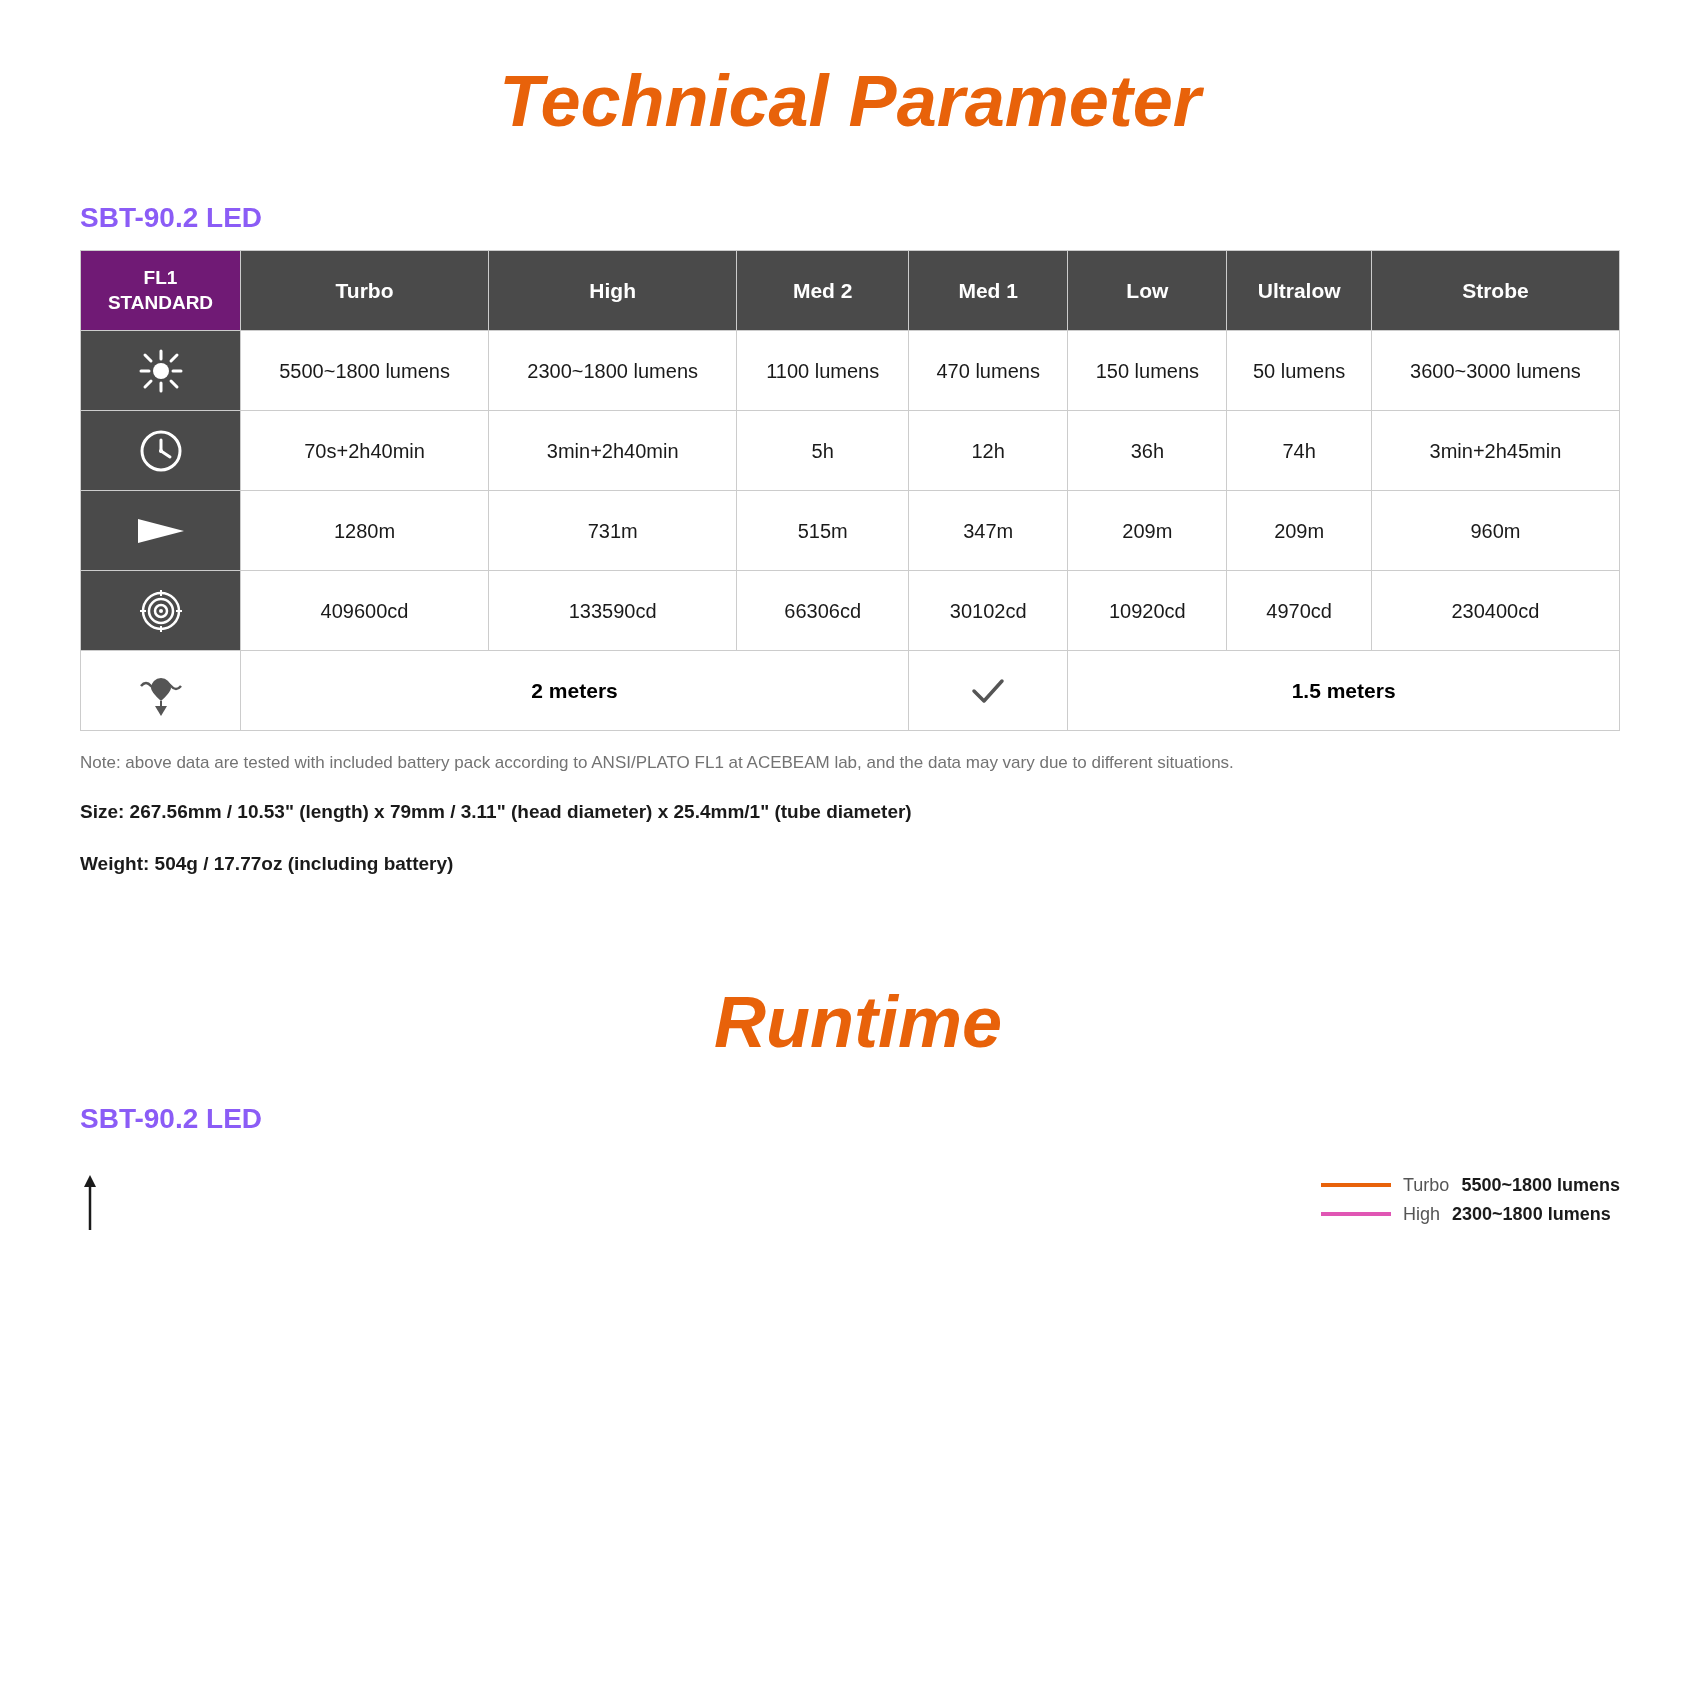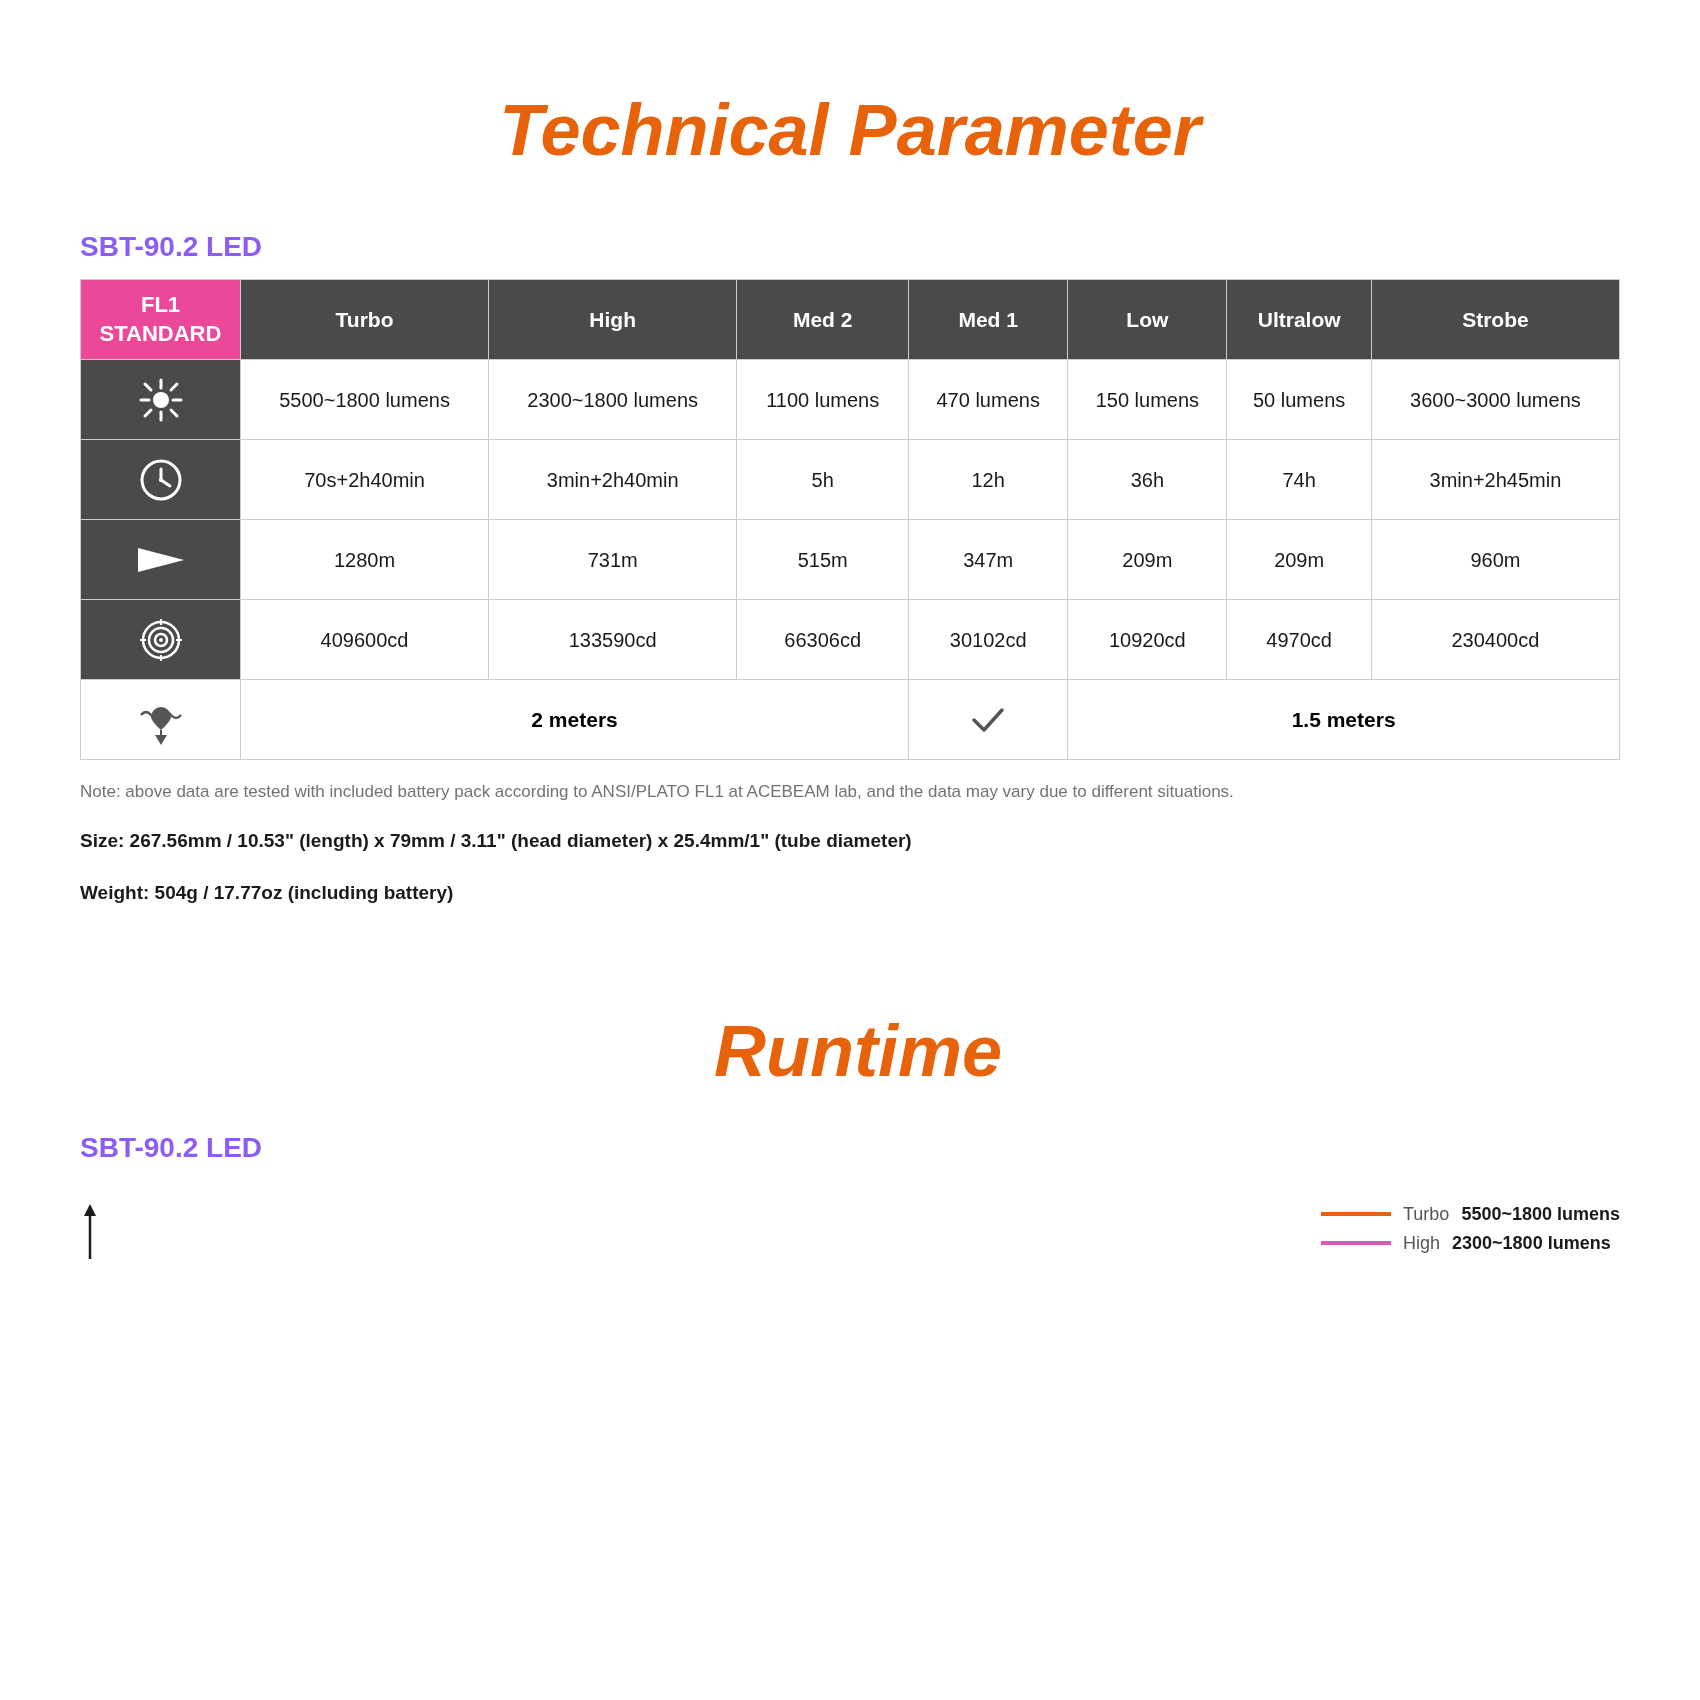--- a/index.html
+++ b/index.html
@@ -9,21 +9,21 @@
       width: 1700px;
       min-height: 1700px;
       overflow-x: hidden;
     }
 
     .page-title {
       text-align: center;
       font-size: 72px;
       font-weight: bold;
       color: #e8620a;
-      padding: 89px 0 40px 0;
+      padding: 60px 0 40px 0;
       font-style: italic;
     }
 
     .section {
       padding: 20px 80px;
     }
 
     .section-subtitle {
       font-size: 28px;
       font-weight: bold;
@@ -47,23 +47,23 @@
 
     .header-row th {
       background: #4a4a4a;
       color: #ffffff;
       font-weight: bold;
       font-size: 21px;
       height: 80px;
     }
 
     .header-row th.fl1-header {
-      background: #ec4899;
+      background: #701a75;
       color: #ffffff;
-      font-size: 22px;
+      font-size: 19px;
       line-height: 1.3;
     }
 
     .icon-cell {
       background: #4a4a4a;
       color: #ffffff;
       width: 160px;
       height: 80px;
     }
 

